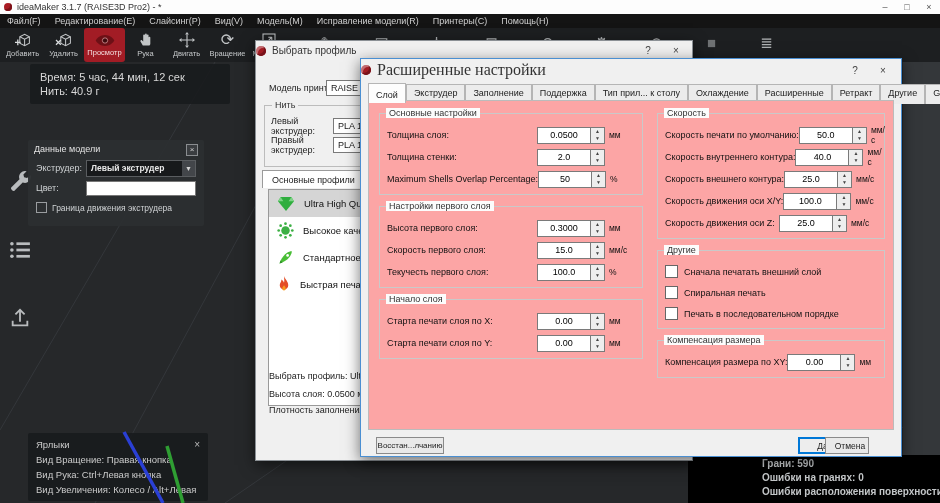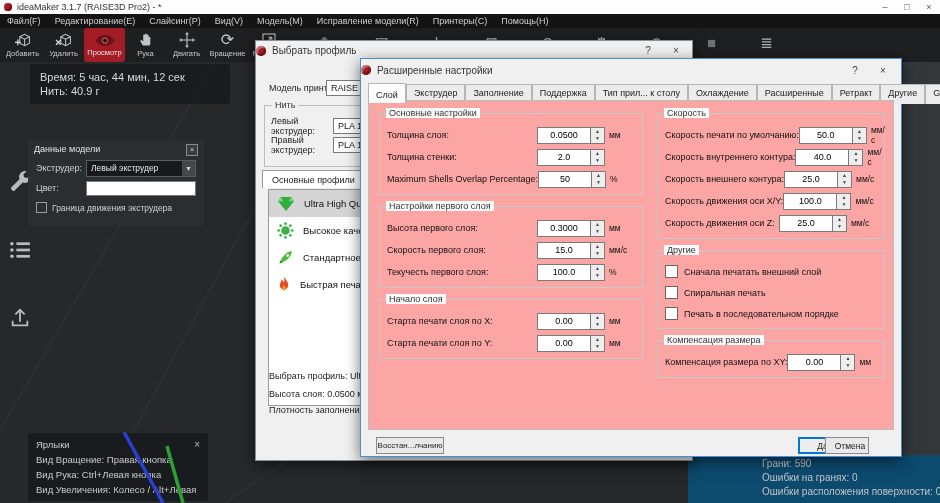--- a/index.html
+++ b/index.html
@@ -20,36 +20,36 @@
   .titem{width:41px;height:34px;display:flex;flex-direction:column;align-items:center;justify-content:center;color:#c6c9cb;}
   .titem .lab{font-size:7.5px;margin-top:1px;white-space:nowrap;}
   .titem.active{background:#a21c25;border-radius:3px;color:#f4dfe0;}
   .xicons{display:flex;margin-left:10px;}
   .xicons span{width:55px;text-align:center;font-size:15px;color:#aeb1b3;line-height:30px;}
   
   .vp-grid{position:absolute;left:0;top:62px;z-index:1;pointer-events:none;}
   .vp-axes{position:absolute;left:0;top:62px;z-index:6;pointer-events:none;}
   .rstrip{position:absolute;left:903px;top:62px;width:37px;height:441px;background:#34373a;z-index:2;}
   .rstrip .chev{position:absolute;left:6px;top:18px;color:#c9cccd;font-size:15px;}
-  .meshpanel{position:absolute;left:688px;top:455px;width:252px;height:48px;background:#0c4a6e;z-index:3;
-             color:#c3c6c8;font-size:10px;padding-top:3px;box-sizing:border-box;}
+  .meshpanel{position:absolute;left:688px;top:455px;width:252px;height:48px;background:#000000;z-index:3;
+             color:#c3c6c8;font-size:10px;padding-top:3px;box-sizing:border-box;font-weight:bold;}
   .meshpanel div{margin:0 0 3px 74px;white-space:nowrap;}
   
   .ovl{position:absolute;background:rgba(24,26,28,.88);color:#d8d8d8;z-index:4;border-radius:2px;}
   .timebox{left:30px;top:64px;width:200px;height:40px;padding:6px 10px;box-sizing:border-box;font-size:11px;line-height:14px;}
   .rail{position:absolute;left:6px;top:168px;z-index:4;display:flex;flex-direction:column;gap:40px;}
   .rail .ric{width:28px;height:28px;display:flex;align-items:center;justify-content:center;}
   .mpanel{left:28px;top:140px;width:176px;height:86px;background:rgba(44,47,49,.96);}
   .mpanel .hd{display:flex;padding:4px 6px 2px;font-size:9px;color:#e2e2e2;}
   .mpanel .hd .x{margin-left:auto;color:#cfcfcf;border:1px solid #8a8d90;width:10px;height:10px;
                  line-height:9px;text-align:center;font-size:8px;background:#3a3d40;}
   .mrow{display:flex;align-items:center;padding:0 8px;height:20px;color:#cfd2d4;}
   .mrow .ml{width:50px;}
   .dsel{flex:1;height:15px;background:#17191b;border:1px solid #5a5d60;color:#e8e8e8;
-        display:flex;align-items:center;padding-left:4px;font-size:8.5px;}
+        display:flex;align-items:center;padding-left:4px;font-size:8.5px;font-weight:bold;}
   .dsel .car{margin-left:auto;width:13px;height:100%;background:#43464a;color:#d5d5d5;
              display:flex;align-items:center;justify-content:center;font-size:7px;}
   .cinput{flex:1;height:13px;background:#fff;border:1px solid #777;}
   .cbx{width:9px;height:9px;border:1px solid #9a9da0;background:#2c2f31;margin-right:5px;flex:none;}
   .mchk{display:flex;align-items:center;padding:4px 8px 0;color:#cfd2d4;font-size:8.5px;}
   .hints{left:28px;top:433px;width:180px;height:68px;padding:4px 8px;box-sizing:border-box;font-size:9.5px;line-height:15px;color:#cbcbcb;}
   .hints .hd{display:flex;}
   .hints .x{margin-left:auto;color:#bbb;font-size:10px;}
   
   .dlg{position:absolute;background:#f0f0f0;box-shadow:0 4px 14px rgba(0,0,0,.55);color:#222;}
@@ -372,21 +372,21 @@
       </div>
     </div>
     <div class="psum" style="top:330px;">Выбрать профиль: Ultra High Q</div>
     <div class="psum" style="top:348px;">Высота слоя: 0.0500 мм</div>
     <div class="psum" style="top:364px;">Плотность заполнения: 10.0 %</div>
   </div>
 
   <div class="dlg adlg">
     <div class="dtitle" style="height:22px;">
       <span class="dico"></span>
-      <span style="font-size:10px;">Расширенные настройки</span>
+      <span style="font-size:16px;font-family:Liberation Serif, serif;">Расширенные настройки</span>
       <div class="dbtns" style="margin-right:4px;">
         <span>?</span>
         <span>×</span>
       </div>
     </div>
 
     <div class="atabs">
       <span class="atab on">Слой</span>
       <span class="atab">Экструдер</span>
       <span class="atab">Заполнение</span>

